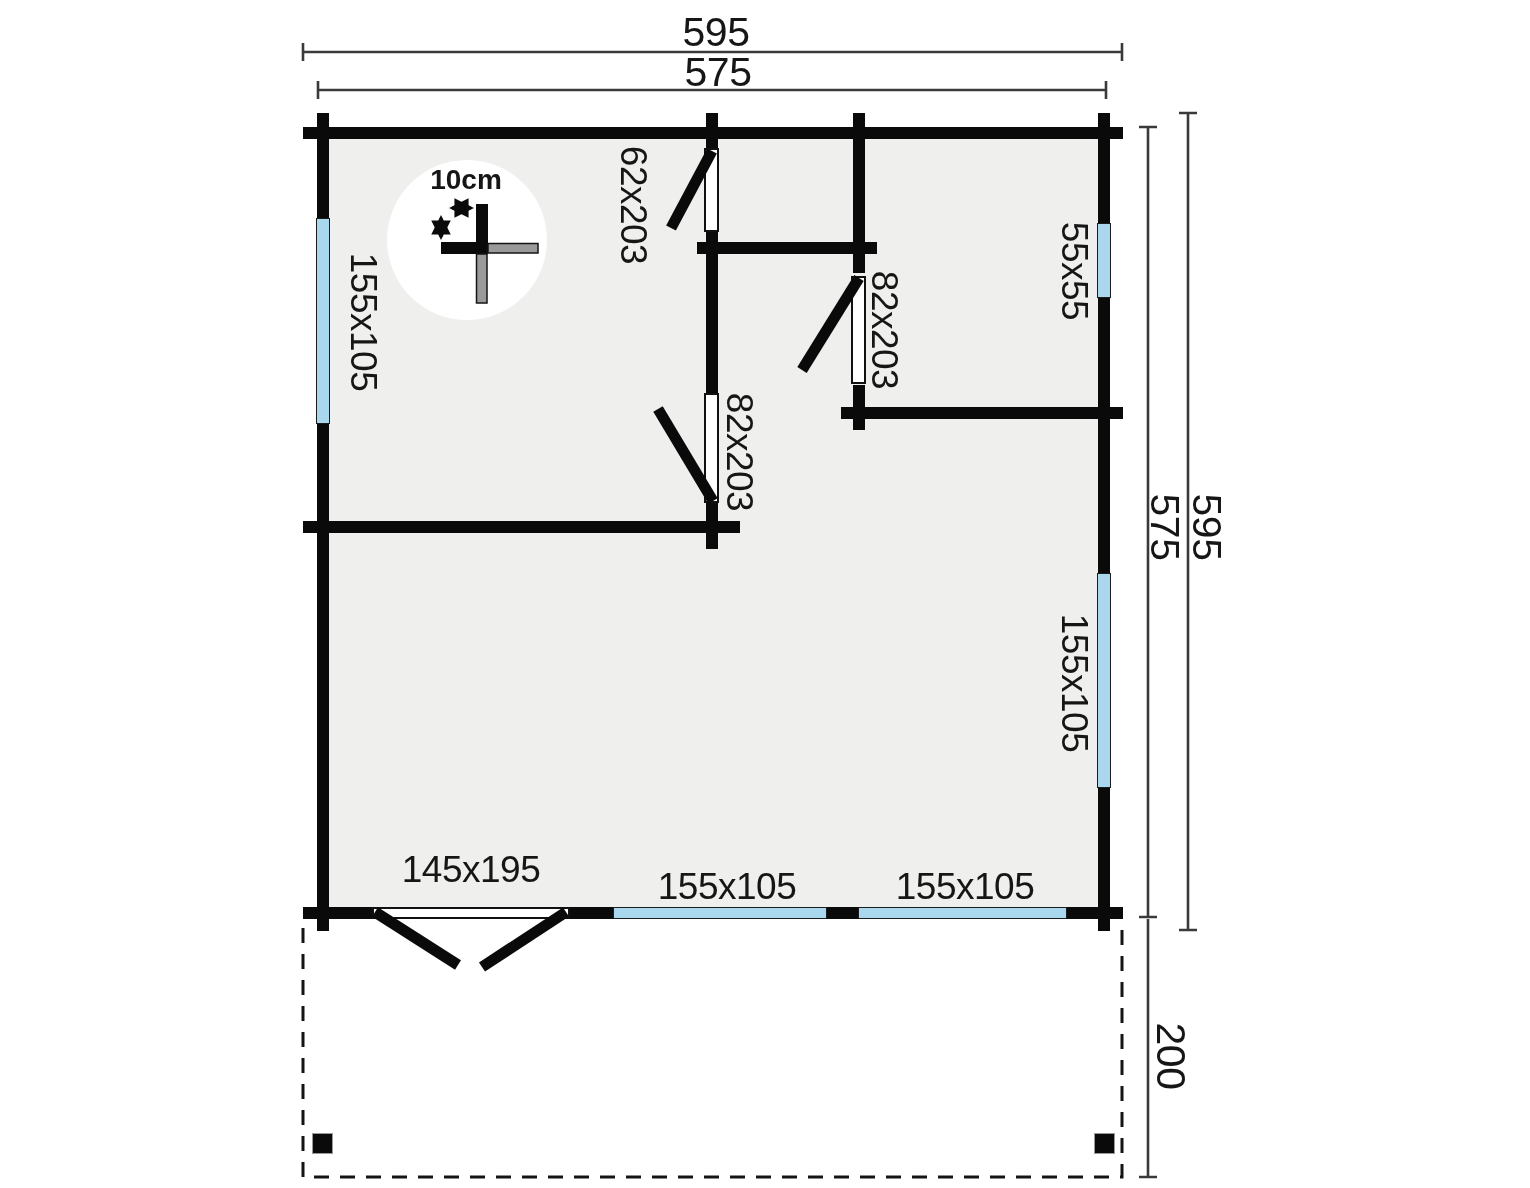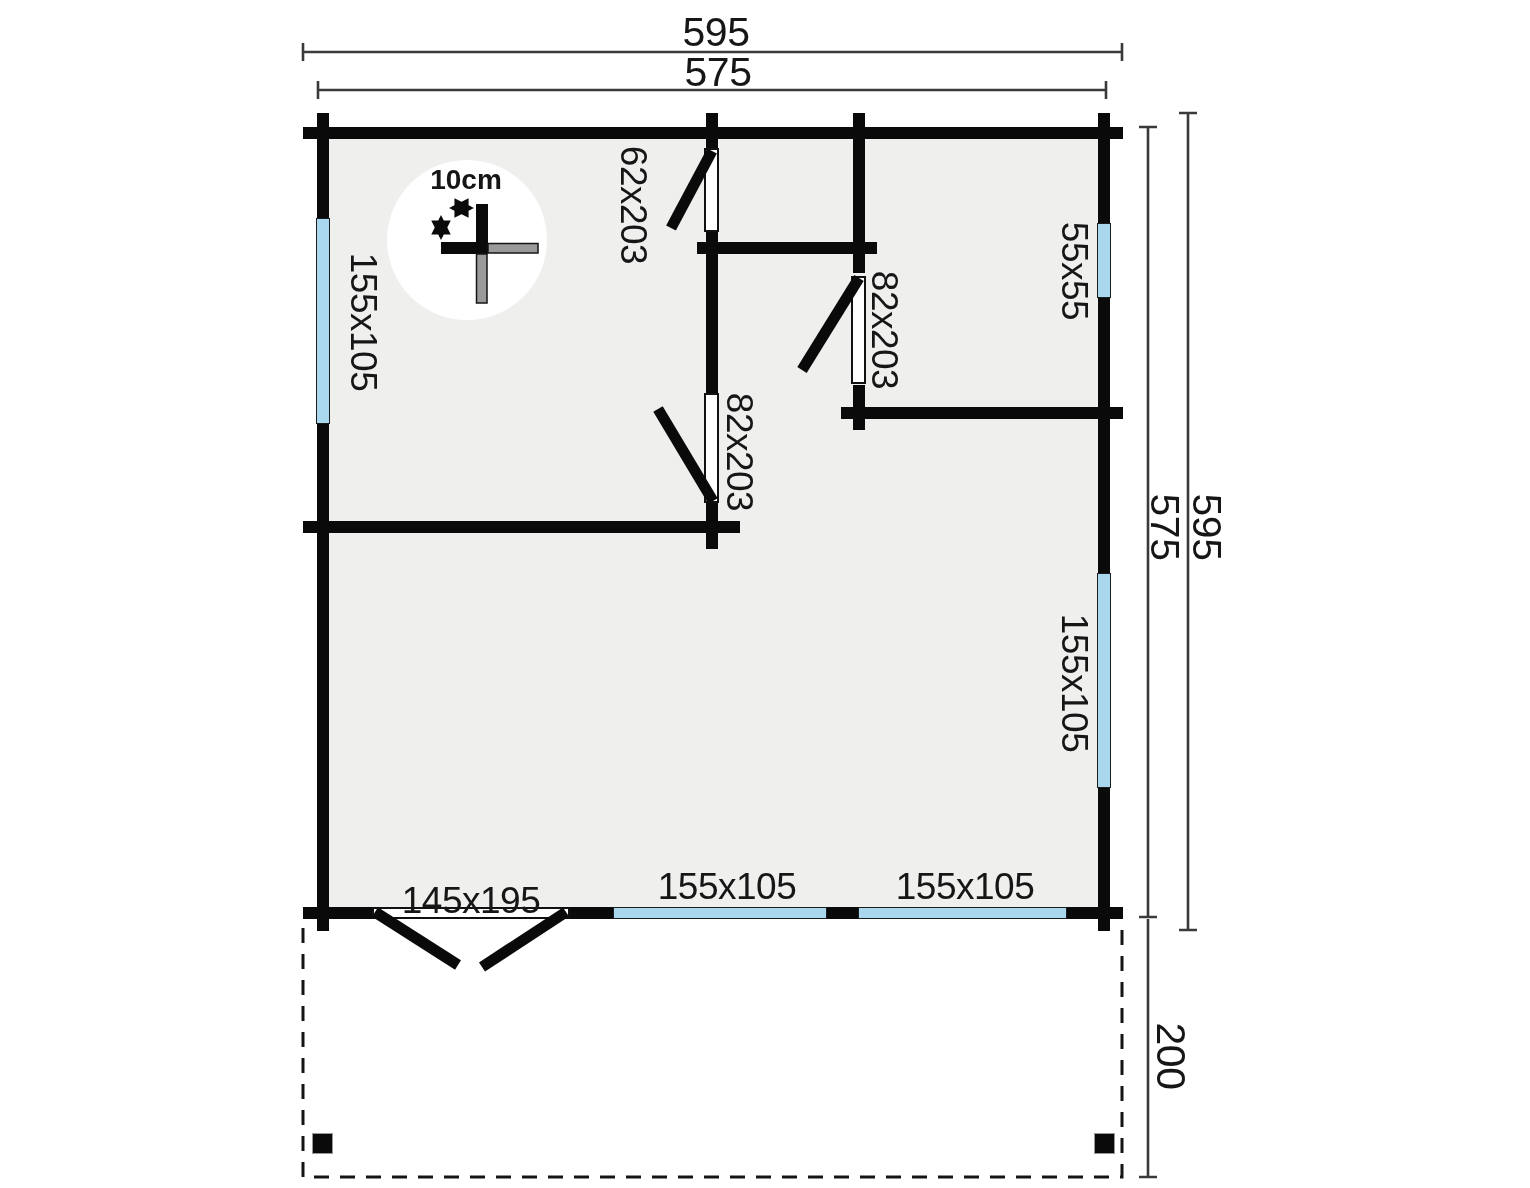--- a/index.html
+++ b/index.html
@@ -101,19 +101,19 @@
   <div class="label dim v" style="left:1206px;top:527px;">595</div>
   <div class="label dim v" style="left:1170px;top:1056px;">200</div>
 
   <div class="label op v" style="left:363px;top:322px;">155x105</div>
   <div class="label op v" style="left:633px;top:205px;">62x203</div>
   <div class="label op v" style="left:884px;top:330px;">82x203</div>
   <div class="label op v" style="left:739px;top:452px;">82x203</div>
   <div class="label op v" style="left:1074px;top:271px;">55x55</div>
   <div class="label op v" style="left:1074px;top:683px;">155x105</div>
 
-  <div class="label op" style="left:471px;top:900px;">145x195</div>
+  <div class="label op" style="left:471px;top:869px;">145x195</div>
   <div class="label op" style="left:727px;top:886px;">155x105</div>
   <div class="label op" style="left:965px;top:886px;">155x105</div>
 
   <div class="label small" style="left:466px;top:180px;font-weight:bold;">10cm</div>
 
 </div>
 
 </body></html>

